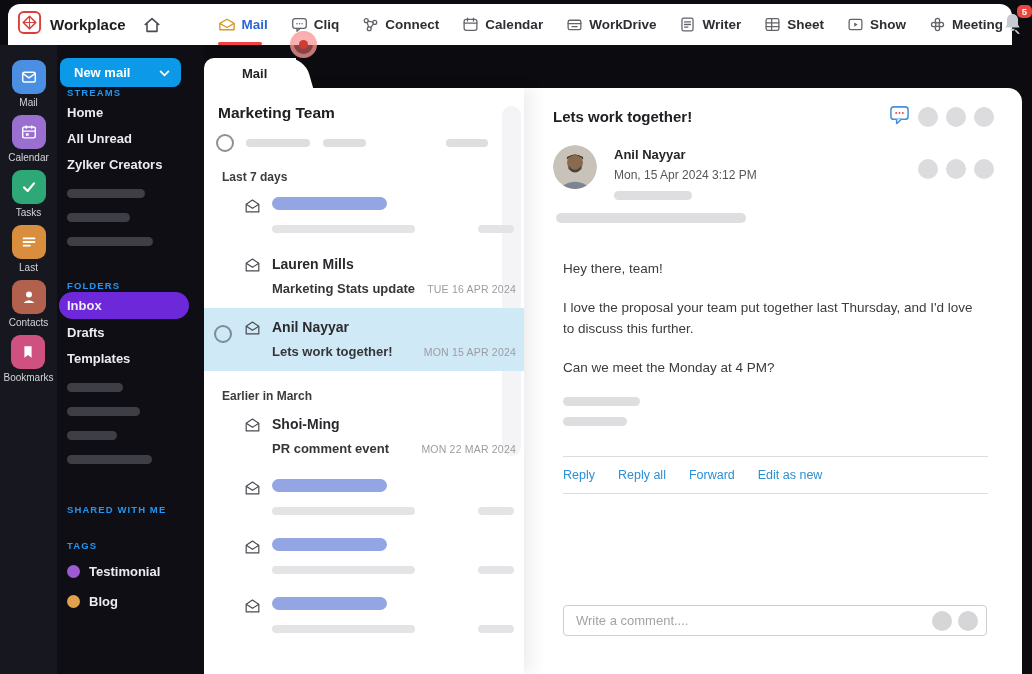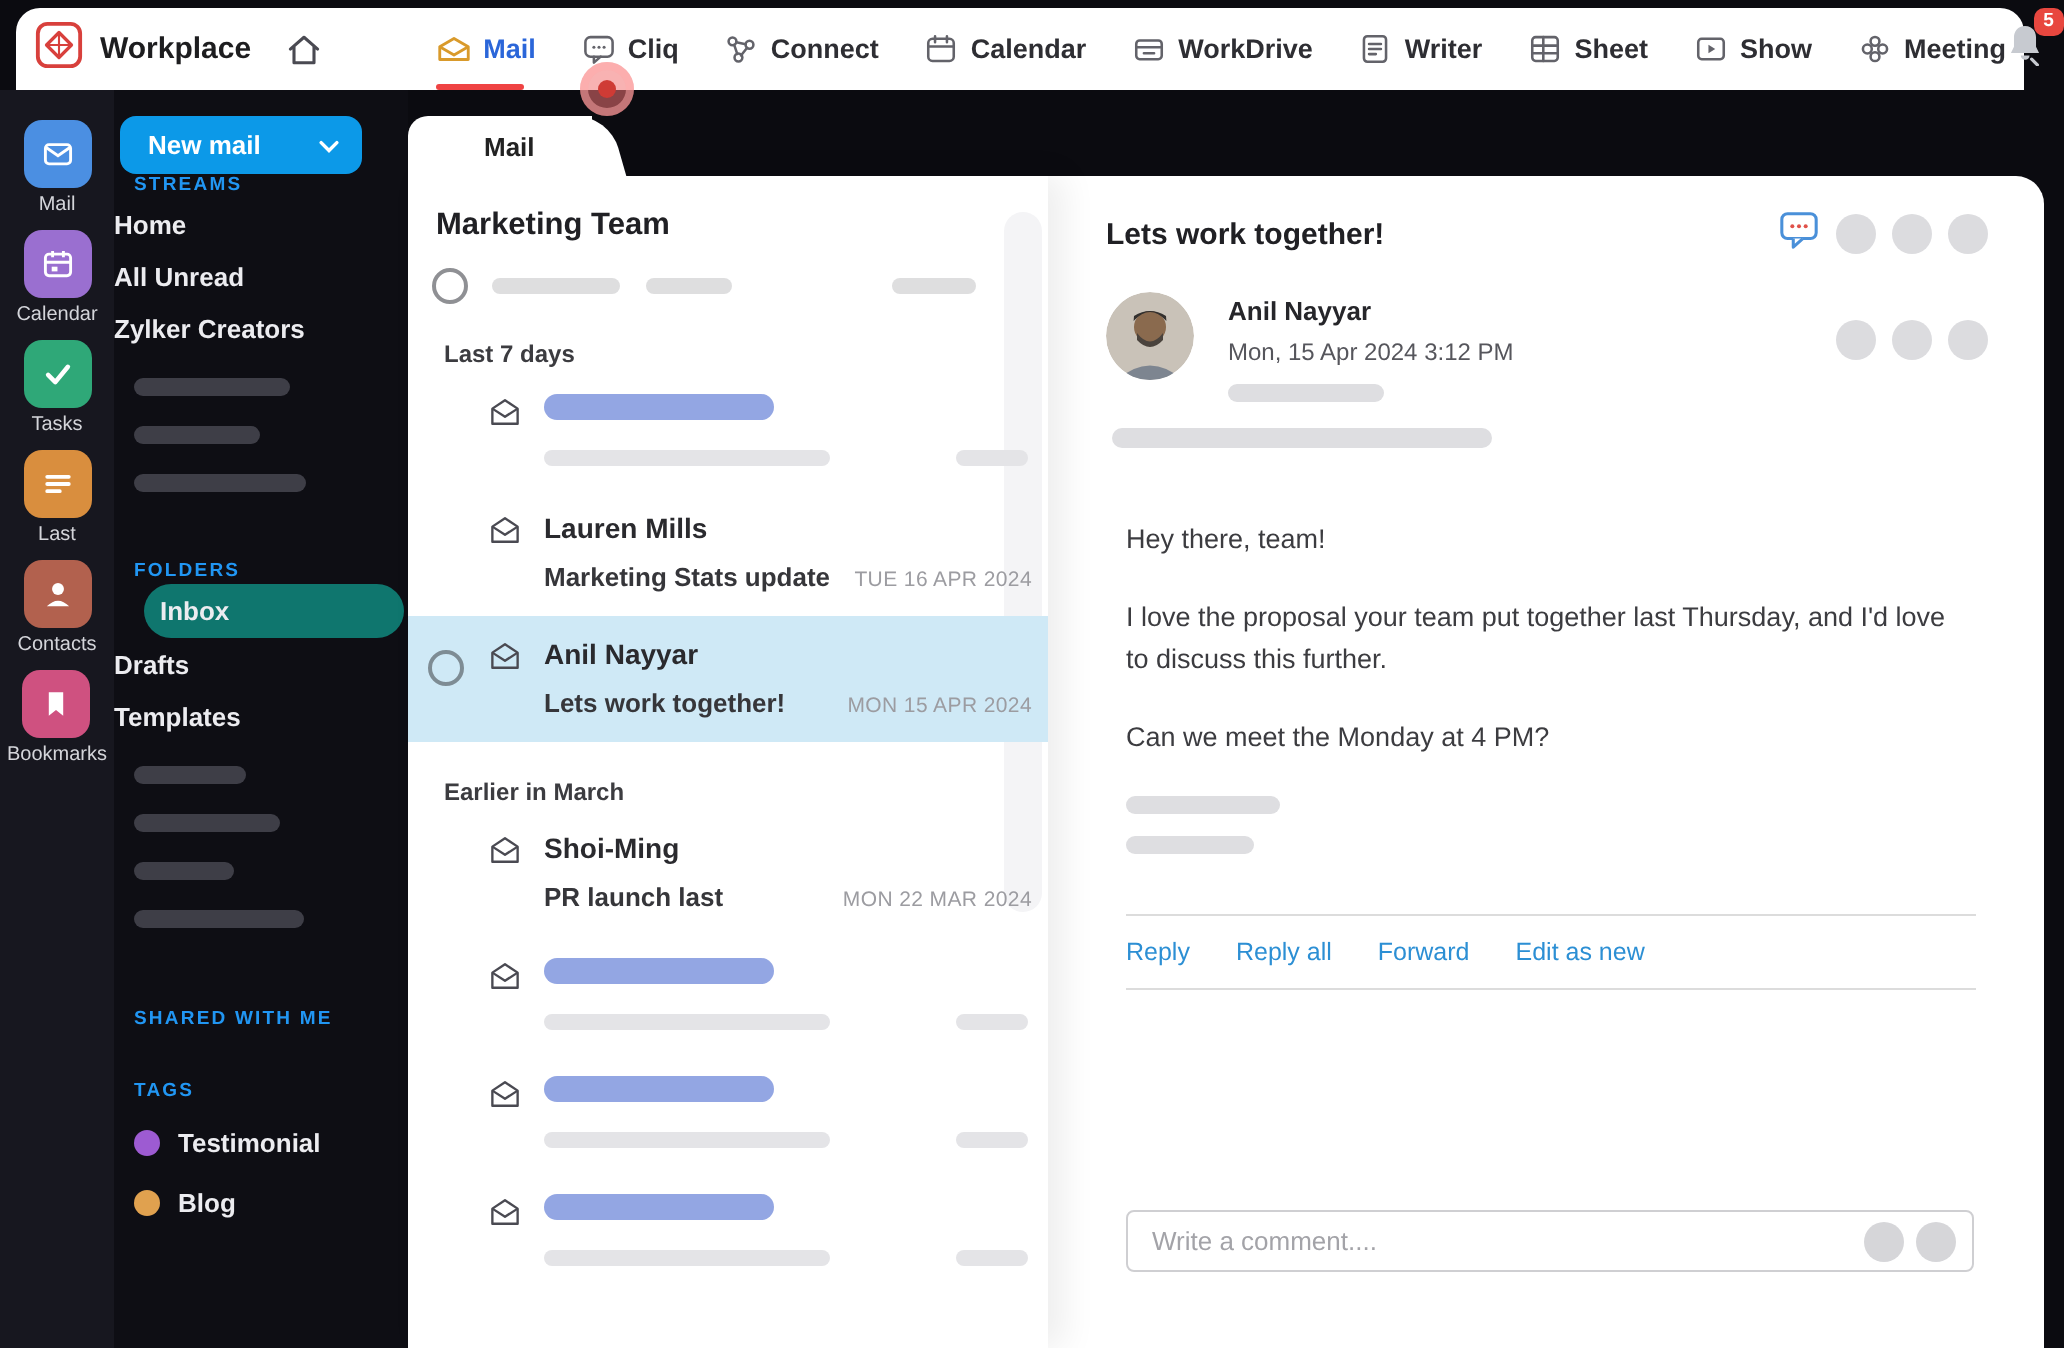--- a/index.html
+++ b/index.html
@@ -37,23 +37,23 @@
   .rail-icon { width:34px; height:34px; border-radius:9px; display:flex; align-items:center; justify-content:center; }
   .rail-label { font-size:10px; color:#d4d5da; }
 
   
   .sidebar { position:absolute; left:57px; top:45px; width:147px; bottom:0; background:#0e0e14; color:#ececf0; }
   .newmail-btn { position:absolute; left:3px; top:13px; width:121px; height:29px; background:#0c99e8;
                  border-radius:8px; color:#fff; font-size:13px; font-weight:bold; display:flex;
                  align-items:center; justify-content:space-between; padding:0 11px 0 14px; cursor:pointer; }
   .side-body { padding-top:42px; }
   .side-label { font-size:9.5px; font-weight:bold; color:#2196f3; letter-spacing:1.1px; margin-left:10px; height:12px; }
-  .side-item { font-size:13px; font-weight:600; color:#ececf0; height:26px;
+  .side-item { font-size:13px; font-weight:600; color:#ececf0; margin-left:10px; height:26px;
                display:flex; align-items:center; cursor:pointer; }
-  .side-item.pill { margin-left:15px; padding-left:8px; width:130px; background:#0f766e; border-radius:14px;
+  .side-item.pill { margin-left:2px; padding-left:8px; width:130px; background:#6d28d9; border-radius:14px;
                     height:27px; font-weight:bold; }
   .skelwrap { margin-top:12px; }
   .skelbar-dark { height:9px; border-radius:5px; background:#3e3e47; margin:0 0 15px 10px; }
   .mt34 { margin-top:34px; } .mt40 { margin-top:40px; } .mt24 { margin-top:24px; }
   .tag-row { display:flex; align-items:center; gap:9px; margin-left:10px; height:22px; margin-top:8px; cursor:pointer; }
   .tag-dot { width:13px; height:13px; border-radius:50%; }
   .tag-label { font-size:13px; font-weight:600; color:#ececf0; }
 
   
   .tab { position:absolute; left:204px; top:58px; width:92px; height:31px; background:#fff;
@@ -390,21 +390,21 @@
       </div>
       <div class="group-label">Earlier in March</div>
       <div class="mail-item">
         <span class="env"><svg width="17" height="16" viewBox="0 0 20 19">
             <path d="M2.5 7.5 L10 2.5 L17.5 7.5 V16.5 H2.5 Z" stroke="#4a4a52" stroke-width="1.4" fill="none" stroke-linejoin="round"></path>
             <path d="M2.5 7.5 L10 12.3 L17.5 7.5" stroke="#4a4a52" stroke-width="1.4" fill="none" stroke-linejoin="round"></path>
           </svg></span>
         <div class="mail-main">
           <div class="sender">Shoi-Ming</div>
           <div class="subjrow">
-            <span class="subject">PR launch last</span>
+            <span class="subject">PR comment event</span>
             <span class="mdate">MON 22 MAR 2024</span>
           </div>
         </div>
       </div>
       <div class="mail-item">
         <span class="env"><svg width="17" height="16" viewBox="0 0 20 19">
             <path d="M2.5 7.5 L10 2.5 L17.5 7.5 V16.5 H2.5 Z" stroke="#4a4a52" stroke-width="1.4" fill="none" stroke-linejoin="round"></path>
             <path d="M2.5 7.5 L10 12.3 L17.5 7.5" stroke="#4a4a52" stroke-width="1.4" fill="none" stroke-linejoin="round"></path>
           </svg></span>
         <div class="mail-main">

